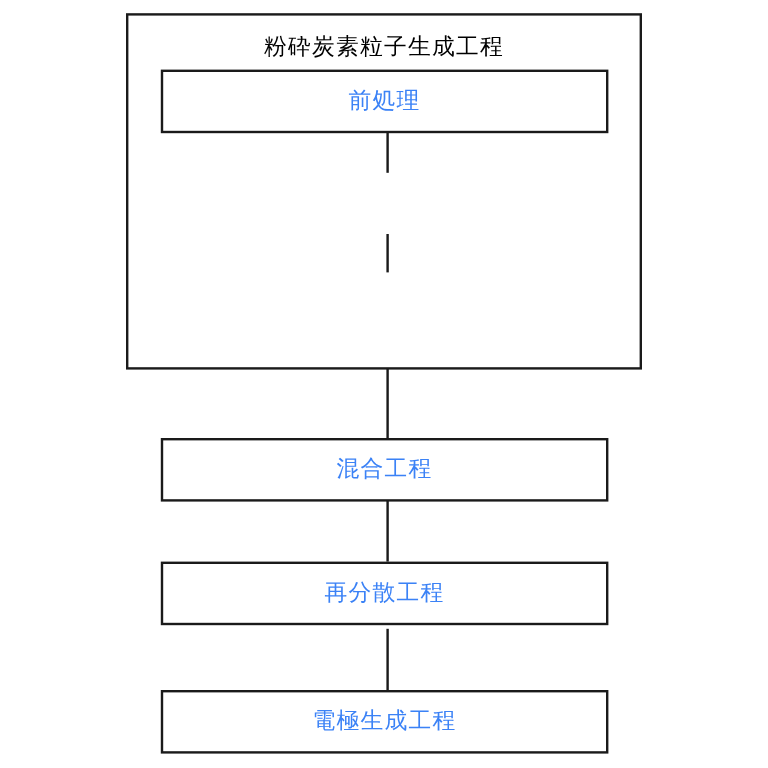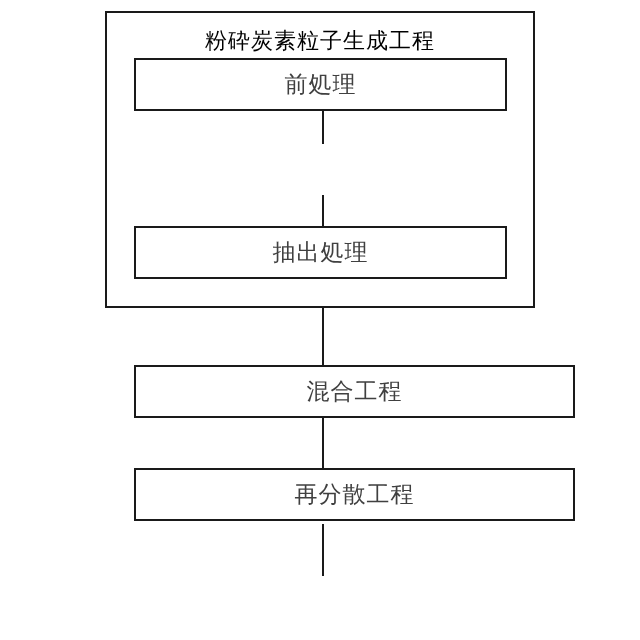--- a/index.html
+++ b/index.html
@@ -27,59 +27,59 @@
   .node {
     position: absolute;
     box-sizing: border-box;
     background: #ffffff;
     border: 2px solid #1a1a1a;
     display: flex;
     align-items: center;
     justify-content: center;
   }
   .node-label {
-    font-size: 23px;
+    font-size: 19px;
     line-height: 1;
     letter-spacing: 1px;
     white-space: nowrap;
-    color: #404040;
+    color: #3b82f6;
   }
 
   
   .group {
     position: absolute;
     box-sizing: border-box;
     background: #ffffff;
     border: 2px solid #1a1a1a;
     left: 105px;
     top: 11px;
     width: 430px;
     height: 297px;
   }
   .group-title {
     position: absolute;
     left: 0;
     right: 0;
     top: 17px;
     text-align: center;
-    font-size: 22px;
+    font-size: 19px;
     line-height: 1;
     letter-spacing: 1px;
     white-space: nowrap;
     color: #000000;
   }
 
   
   .node.inner { left: 134px; width: 373px; height: 53px; }
   #node-pretreatment { top: 58px; }
   #node-pulverize    { top: 143px; }
   #node-extract      { top: 226px; }
 
   
-  .node.outer { left: 134px; width: 441px; height: 53px; }
+  .node.outer { left: 134px; width: 373px; height: 53px; }
   #node-mixing      { top: 365px; }
   #node-redisperse  { top: 468px; }
   #node-electrode   { top: 575px; }
 
   
   .connector {
     position: absolute;
     left: 322px;
     width: 2px;
     background: #1a1a1a;
@@ -101,32 +101,32 @@
 
   <div class="node inner" id="node-pretreatment">
     <span class="node-label">前処理</span>
   </div>
 
   <div class="connector" id="conn-pre-pulv"></div>
 
 
   <div class="connector" id="conn-pulv-ext"></div>
 
-  <div class="node inner" id="node-extract">
-    <span class="node-label">抽出処理</span>
-  </div>
 
   <div class="connector" id="conn-group-mix"></div>
 
   <div class="node outer" id="node-mixing">
     <span class="node-label">混合工程</span>
   </div>
 
   <div class="connector" id="conn-mix-redis"></div>
 
   <div class="node outer" id="node-redisperse">
     <span class="node-label">再分散工程</span>
   </div>
 
   <div class="connector" id="conn-redis-elec"></div>
 
+  <div class="node outer" id="node-electrode">
+    <span class="node-label">電極生成工程</span>
+  </div>
 
 </div>
 
 </body></html>

